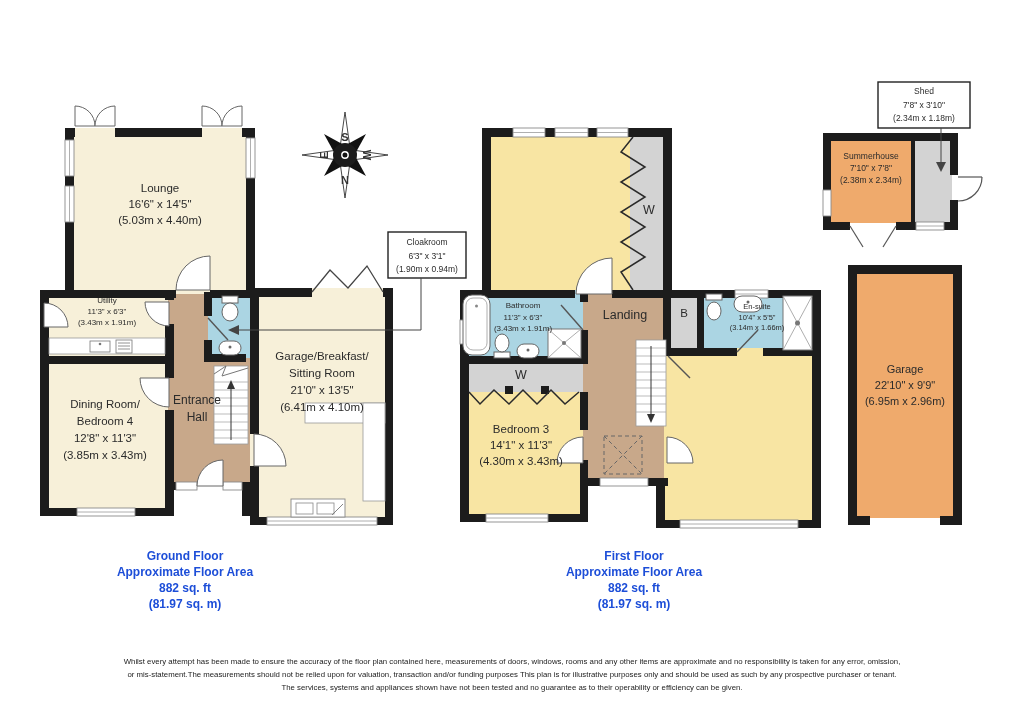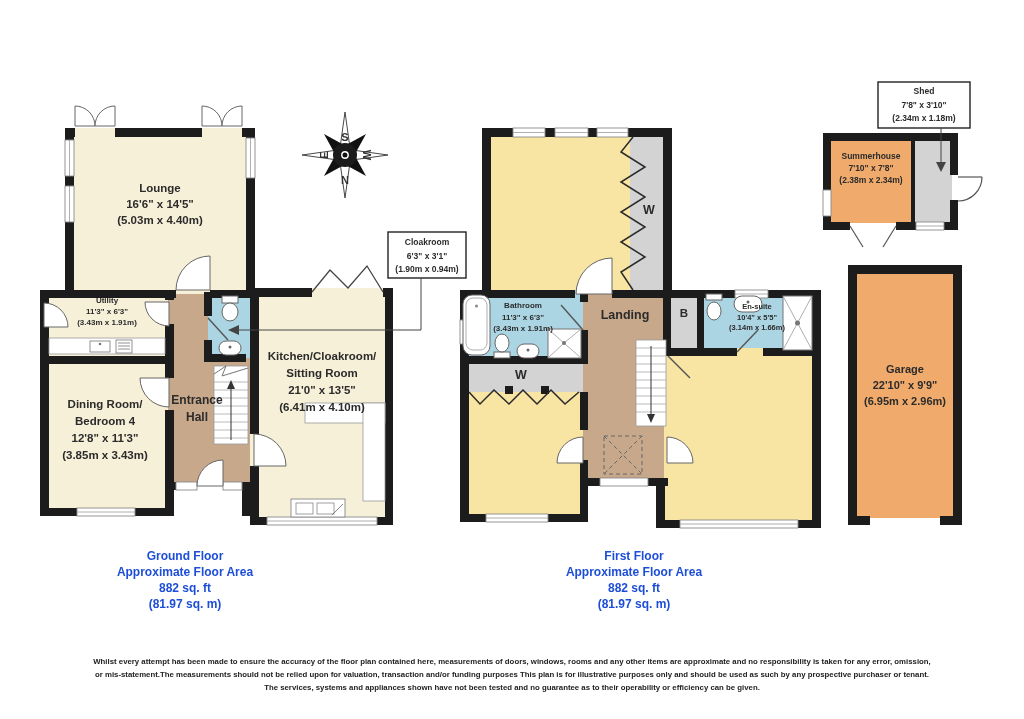--- a/index.html
+++ b/index.html
@@ -1,21 +1,21 @@
 <!DOCTYPE html>
 <html><head>
 <meta charset="utf-8">
 <style>
   html,body{margin:0;padding:0;background:#fff;}
   #plan{position:relative;width:1024px;height:719px;background:#fff;overflow:hidden;
         font-family:"Liberation Sans",sans-serif;}
   #plan svg{position:absolute;left:0;top:0;}
   .lbl{position:absolute;transform:translateX(-50%);text-align:center;color:#2b2b2b;
        white-space:nowrap;z-index:5;}
-  .lbl div{pointer-events:none;font-weight:bold;}
+  .lbl div{pointer-events:none;}
   .title{font-weight:bold;color:#1d4ed8;}
   .footer-line{color:#222;}
 </style>
 </head>
 <body>
 
 <div id="plan">
 
 <svg width="1024" height="719" viewBox="0 0 1024 719">
 
@@ -353,21 +353,21 @@
   <div>12'8" x 11'3"</div>
   <div>(3.85m x 3.43m)</div>
 </div>
 
 <div class="lbl" style="left:197px;top:392px;font-size:12px;line-height:17px">
   <div>Entrance</div>
   <div>Hall</div>
 </div>
 
 <div class="lbl" style="left:322px;top:348px;font-size:11.5px;line-height:17px">
-  <div>Kitchen/Cloakroom/</div>
+  <div>Garage/Breakfast/</div>
   <div>Sitting Room</div>
   <div>21'0" x 13'5"</div>
   <div>(6.41m x 4.10m)</div>
 </div>
 
 <div class="lbl" style="left:427px;top:236px;font-size:8.5px;line-height:13.5px">
   <div>Cloakroom</div>
   <div>6'3" x 3'1"</div>
   <div>(1.90m x 0.94m)</div>
 </div>
@@ -394,20 +394,25 @@
 <div class="lbl" style="left:757px;top:302px;font-size:7.5px;line-height:10.5px">
   <div>En-suite</div>
   <div>10'4" x 5'5"</div>
   <div>(3.14m x 1.66m)</div>
 </div>
 
 <div class="lbl" style="left:521px;top:368px;font-size:12.5px">
   <div>W</div>
 </div>
 
+<div class="lbl" style="left:521px;top:421px;font-size:11.5px;line-height:16px">
+  <div>Bedroom 3</div>
+  <div>14'1" x 11'3"</div>
+  <div>(4.30m x 3.43m)</div>
+</div>
 
 
 <div class="lbl" style="left:924px;top:85px;font-size:8.5px;line-height:13.5px">
   <div>Shed</div>
   <div>7'8" x 3'10"</div>
   <div>(2.34m x 1.18m)</div>
 </div>
 
 <div class="lbl" style="left:871px;top:150px;font-size:8.5px;line-height:12px">
   <div>Summerhouse</div>

